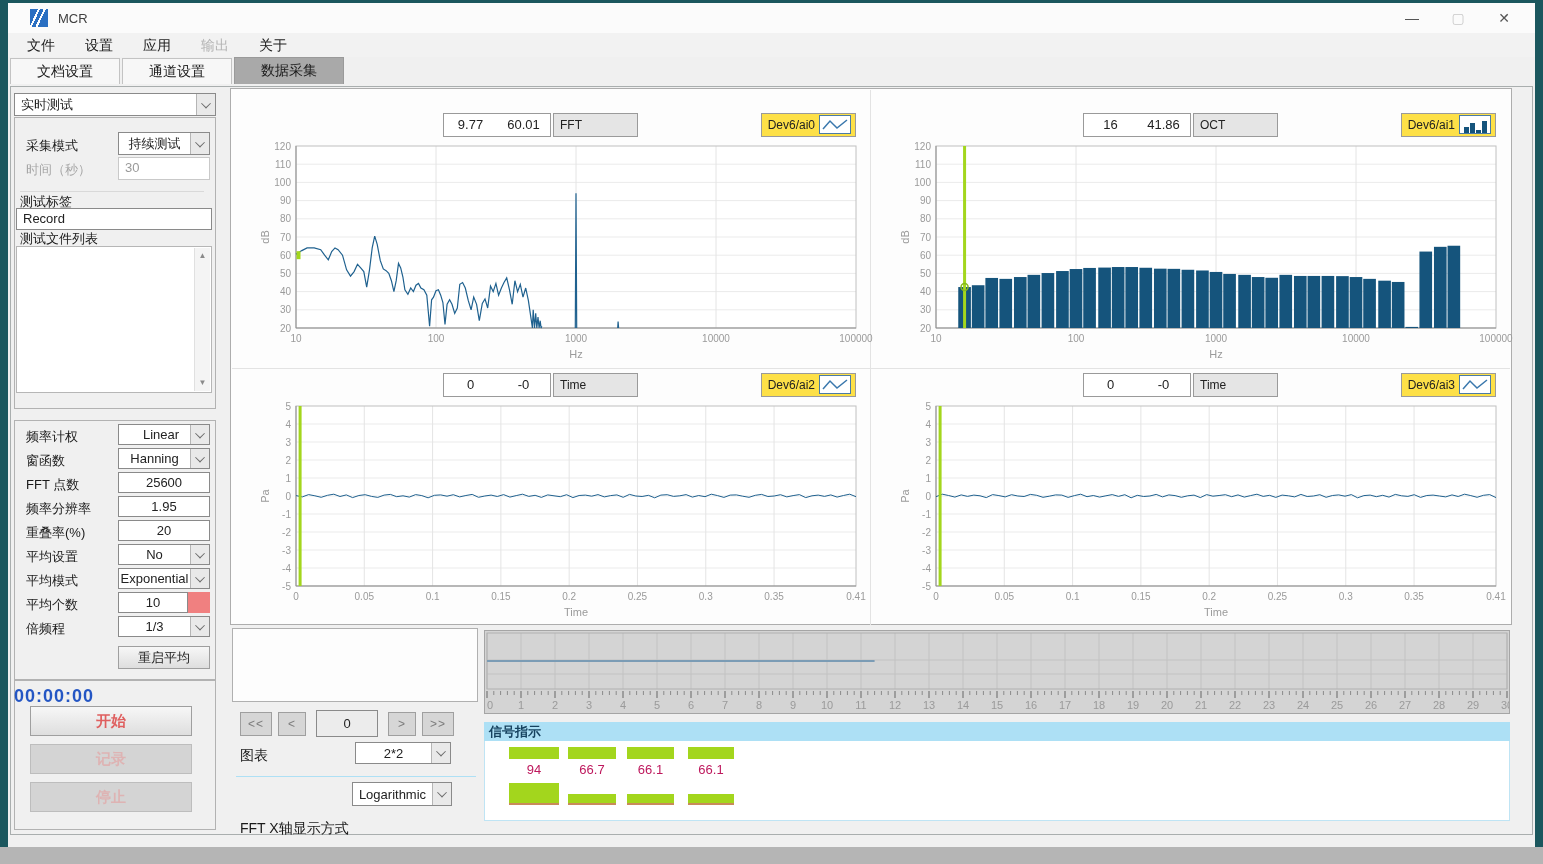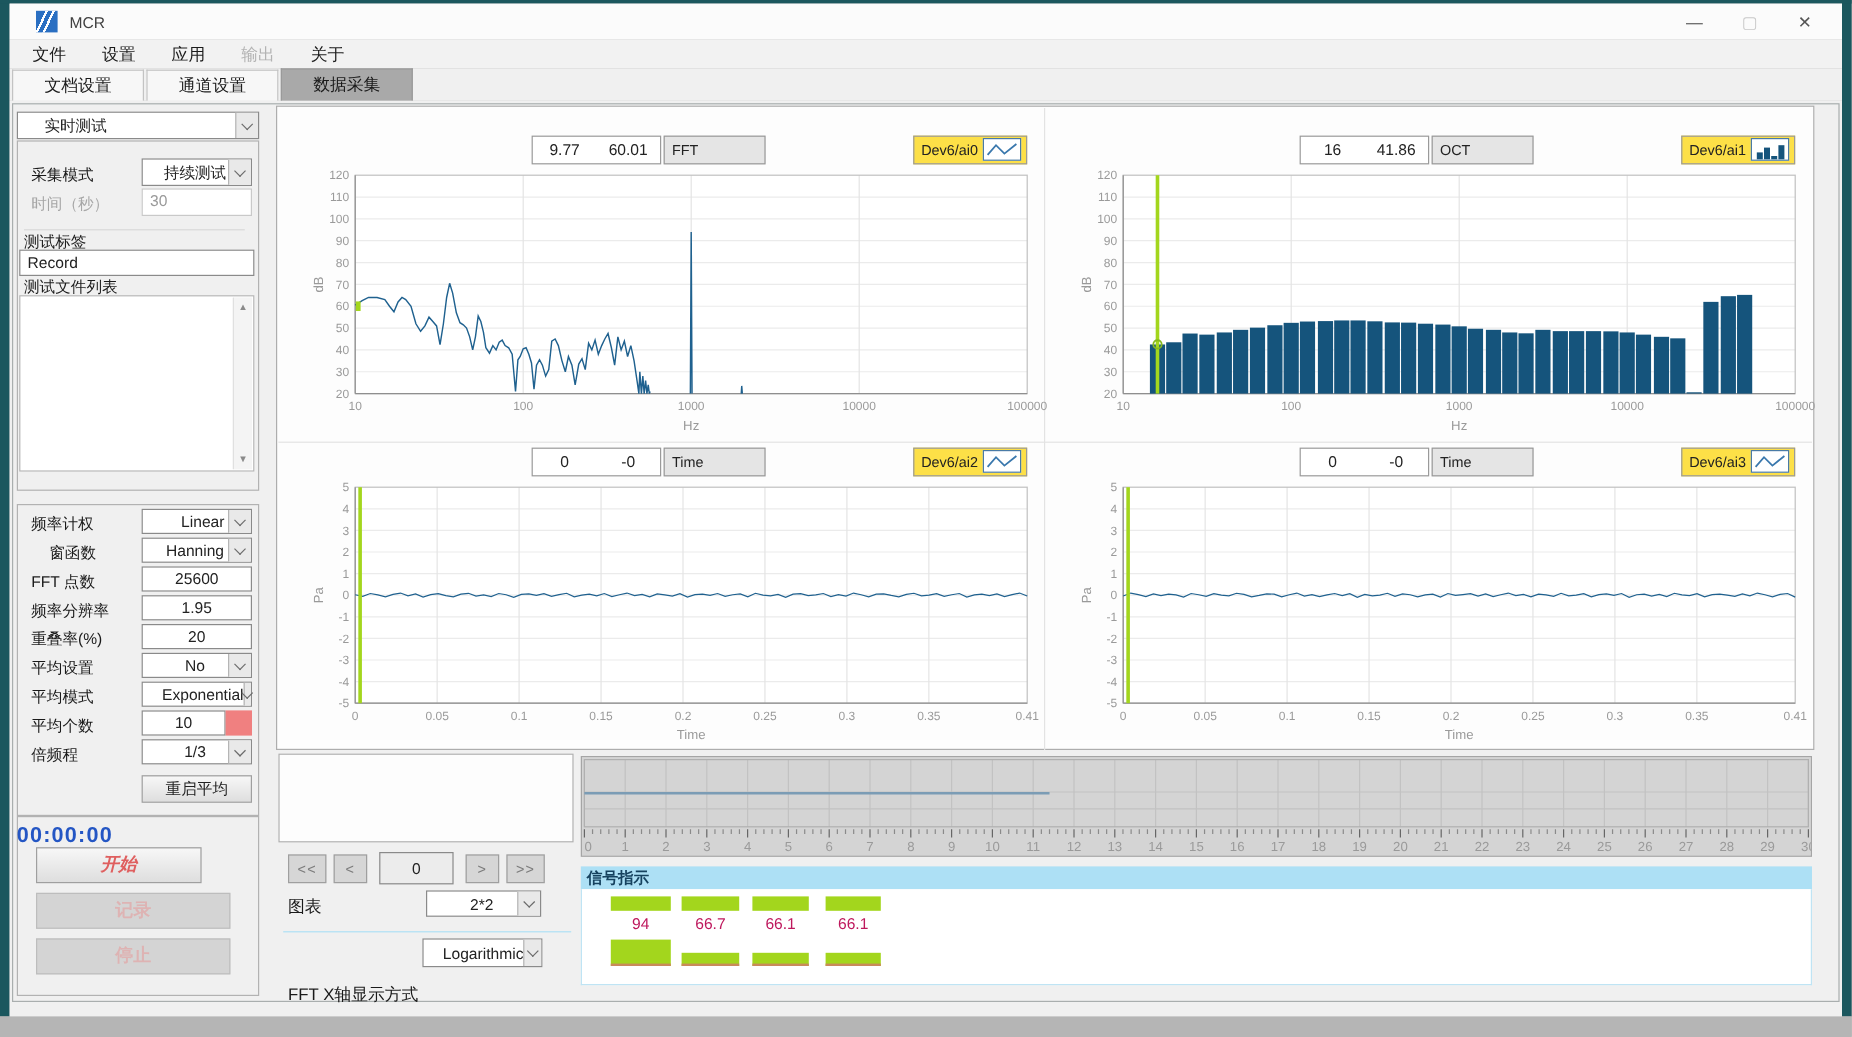--- a/index.html
+++ b/index.html
@@ -27,21 +27,21 @@
   .tab { width:110px; height:26px; line-height:25px; text-align:center; font-size:14px; background:#f7f7f7; border:1px solid #c3c3c3; border-bottom:none; margin-right:2px; color:#1a1a1a; }
   .tab.active { background:#a9a9a9; border-color:#9a9a9a; height:27px; }
   
   .main-bg { position:absolute; left:8px; top:84px; width:1527px; height:763px; background:#f0f0f0; }
   .main-frame { position:absolute; left:10px; top:86px; width:1523px; height:749px; border:1px solid #a9aeae; background:#f0f0f0; }
   
   .grp { position:absolute; border:1px solid #b2b2b2; background:#f0f0f0; }
   .lbl { position:absolute; font-size:13px; color:#1a1a1a; white-space:nowrap; }
   .lbl.dim { color:#a6a6a6; }
   .sel { position:absolute; background:#fff; border:1px solid #8a8a8a; display:flex; align-items:center; }
-  .sel .val { flex:1; text-align:center; font-size:13px;margin-left:16px; }
+  .sel .val { flex:1; text-align:center; font-size:13px; }
   .sel .arrow-box { width:19px; align-self:stretch; background:#e9e9e9; border-left:1px solid #b5b5b5; position:relative; }
   .chev { position:absolute; left:50%; top:50%; width:7px; height:7px; border-right:1.5px solid #6a6a6a; border-bottom:1.5px solid #6a6a6a; transform:translate(-50%,-70%) rotate(45deg); }
   .inp { position:absolute; background:#fff; border:1px solid #8a8a8a; font-size:13px; text-align:center; line-height:20px; }
   .inp.dim { border-color:#c9c9c9; color:#9a9a9a; text-align:left; padding-left:6px; }
   .inp.left { text-align:left; padding-left:6px; }
   .listbox { position:absolute; background:#fff; border:1px solid #b6b6b6; }
   .sb { position:absolute; right:1px; top:1px; bottom:1px; width:16px; background:#f4f4f4; border-left:1px solid #e0e0e0; }
   .sb .sbtn { position:absolute; left:0; width:15px; height:16px; background:#f4f4f4; color:#8a8a8a; font-size:8px; text-align:center; line-height:16px; }
   .btn { position:absolute; background:linear-gradient(#f7f7f7,#dedede); border:1px solid #9f9f9f; text-align:center; }
   .btn.big { font-size:15px; font-weight:bold; }
@@ -137,21 +137,21 @@
 
 <div class="grp" style="left:14px;top:420px;width:202px;height:260px;"></div>
 <div id="param-rows">
     <div class="lbl" style="left: 26px; top: 428px;">频率计权</div>
     <div class="sel" style="left: 118px; top: 424px; width: 92px; height: 21px; padding-left: 13px;">
       <span class="val">Linear</span>
       <span class="arrow-box">
         <span class="chev"></span>
       </span>
     </div>
-    <div class="lbl" style="left: 26px; top: 452px; margin-left: 15px;">窗函数</div>
+    <div class="lbl" style="left: 26px; top: 452px;">窗函数</div>
     <div class="sel" style="left: 118px; top: 448px; width: 92px; height: 21px;">
       <span class="val">Hanning</span>
       <span class="arrow-box">
         <span class="chev"></span>
       </span>
     </div>
     <div class="lbl" style="left: 26px; top: 476px;">FFT 点数</div>
     <div class="inp" style="left: 118px; top: 472px; width: 92px; height: 21px; line-height: 19px;">25600</div>
     <div class="lbl" style="left: 26px; top: 500px;">频率分辨率</div>
     <div class="inp" style="left: 118px; top: 496px; width: 92px; height: 21px; line-height: 19px;">1.95</div>
@@ -179,21 +179,21 @@
       <span class="val">1/3</span>
       <span class="arrow-box">
         <span class="chev"></span>
       </span>
     </div>
   </div>
 <div class="btn" style="left:118px;top:646px;width:92px;height:23px;line-height:21px;">重启平均</div>
 
 <div class="grp" style="left:14px;top:680px;width:202px;height:150px;"></div>
 <div class="timer" id="timer" style="left: 14px; top: 686px; width: 202px; color: rgb(36, 86, 196);">00:00:00</div>
-<div class="btn big" id="start-btn" style="left: 30px; top: 706px; width: 138px; height: 30px; line-height: 28px; color: rgb(223, 95, 95); font-style: italic;">开始</div>
+<div class="btn big" id="start-btn" style="left: 30px; top: 706px; width: 162px; height: 30px; line-height: 28px; color: rgb(223, 95, 95);">开始</div>
 <div class="btn big disabled" id="record-btn" style="left: 30px; top: 744px; width: 162px; height: 30px; line-height: 28px; color: rgb(222, 179, 179);">记录</div>
 <div class="btn big disabled" id="stop-btn" style="left: 30px; top: 782px; width: 162px; height: 30px; line-height: 28px; color: rgb(222, 179, 179);">停止</div>
 
 <div class="charts-box"></div>
 <div class="qdiv-v"></div>
 <div class="qdiv-h"></div>
 
 <div class="quad" style="left:232px;top:90px;height:278px;">
   <div class="chart-header" style="margin:22px 14px 0 211px;">
     <div class="readout-box">

